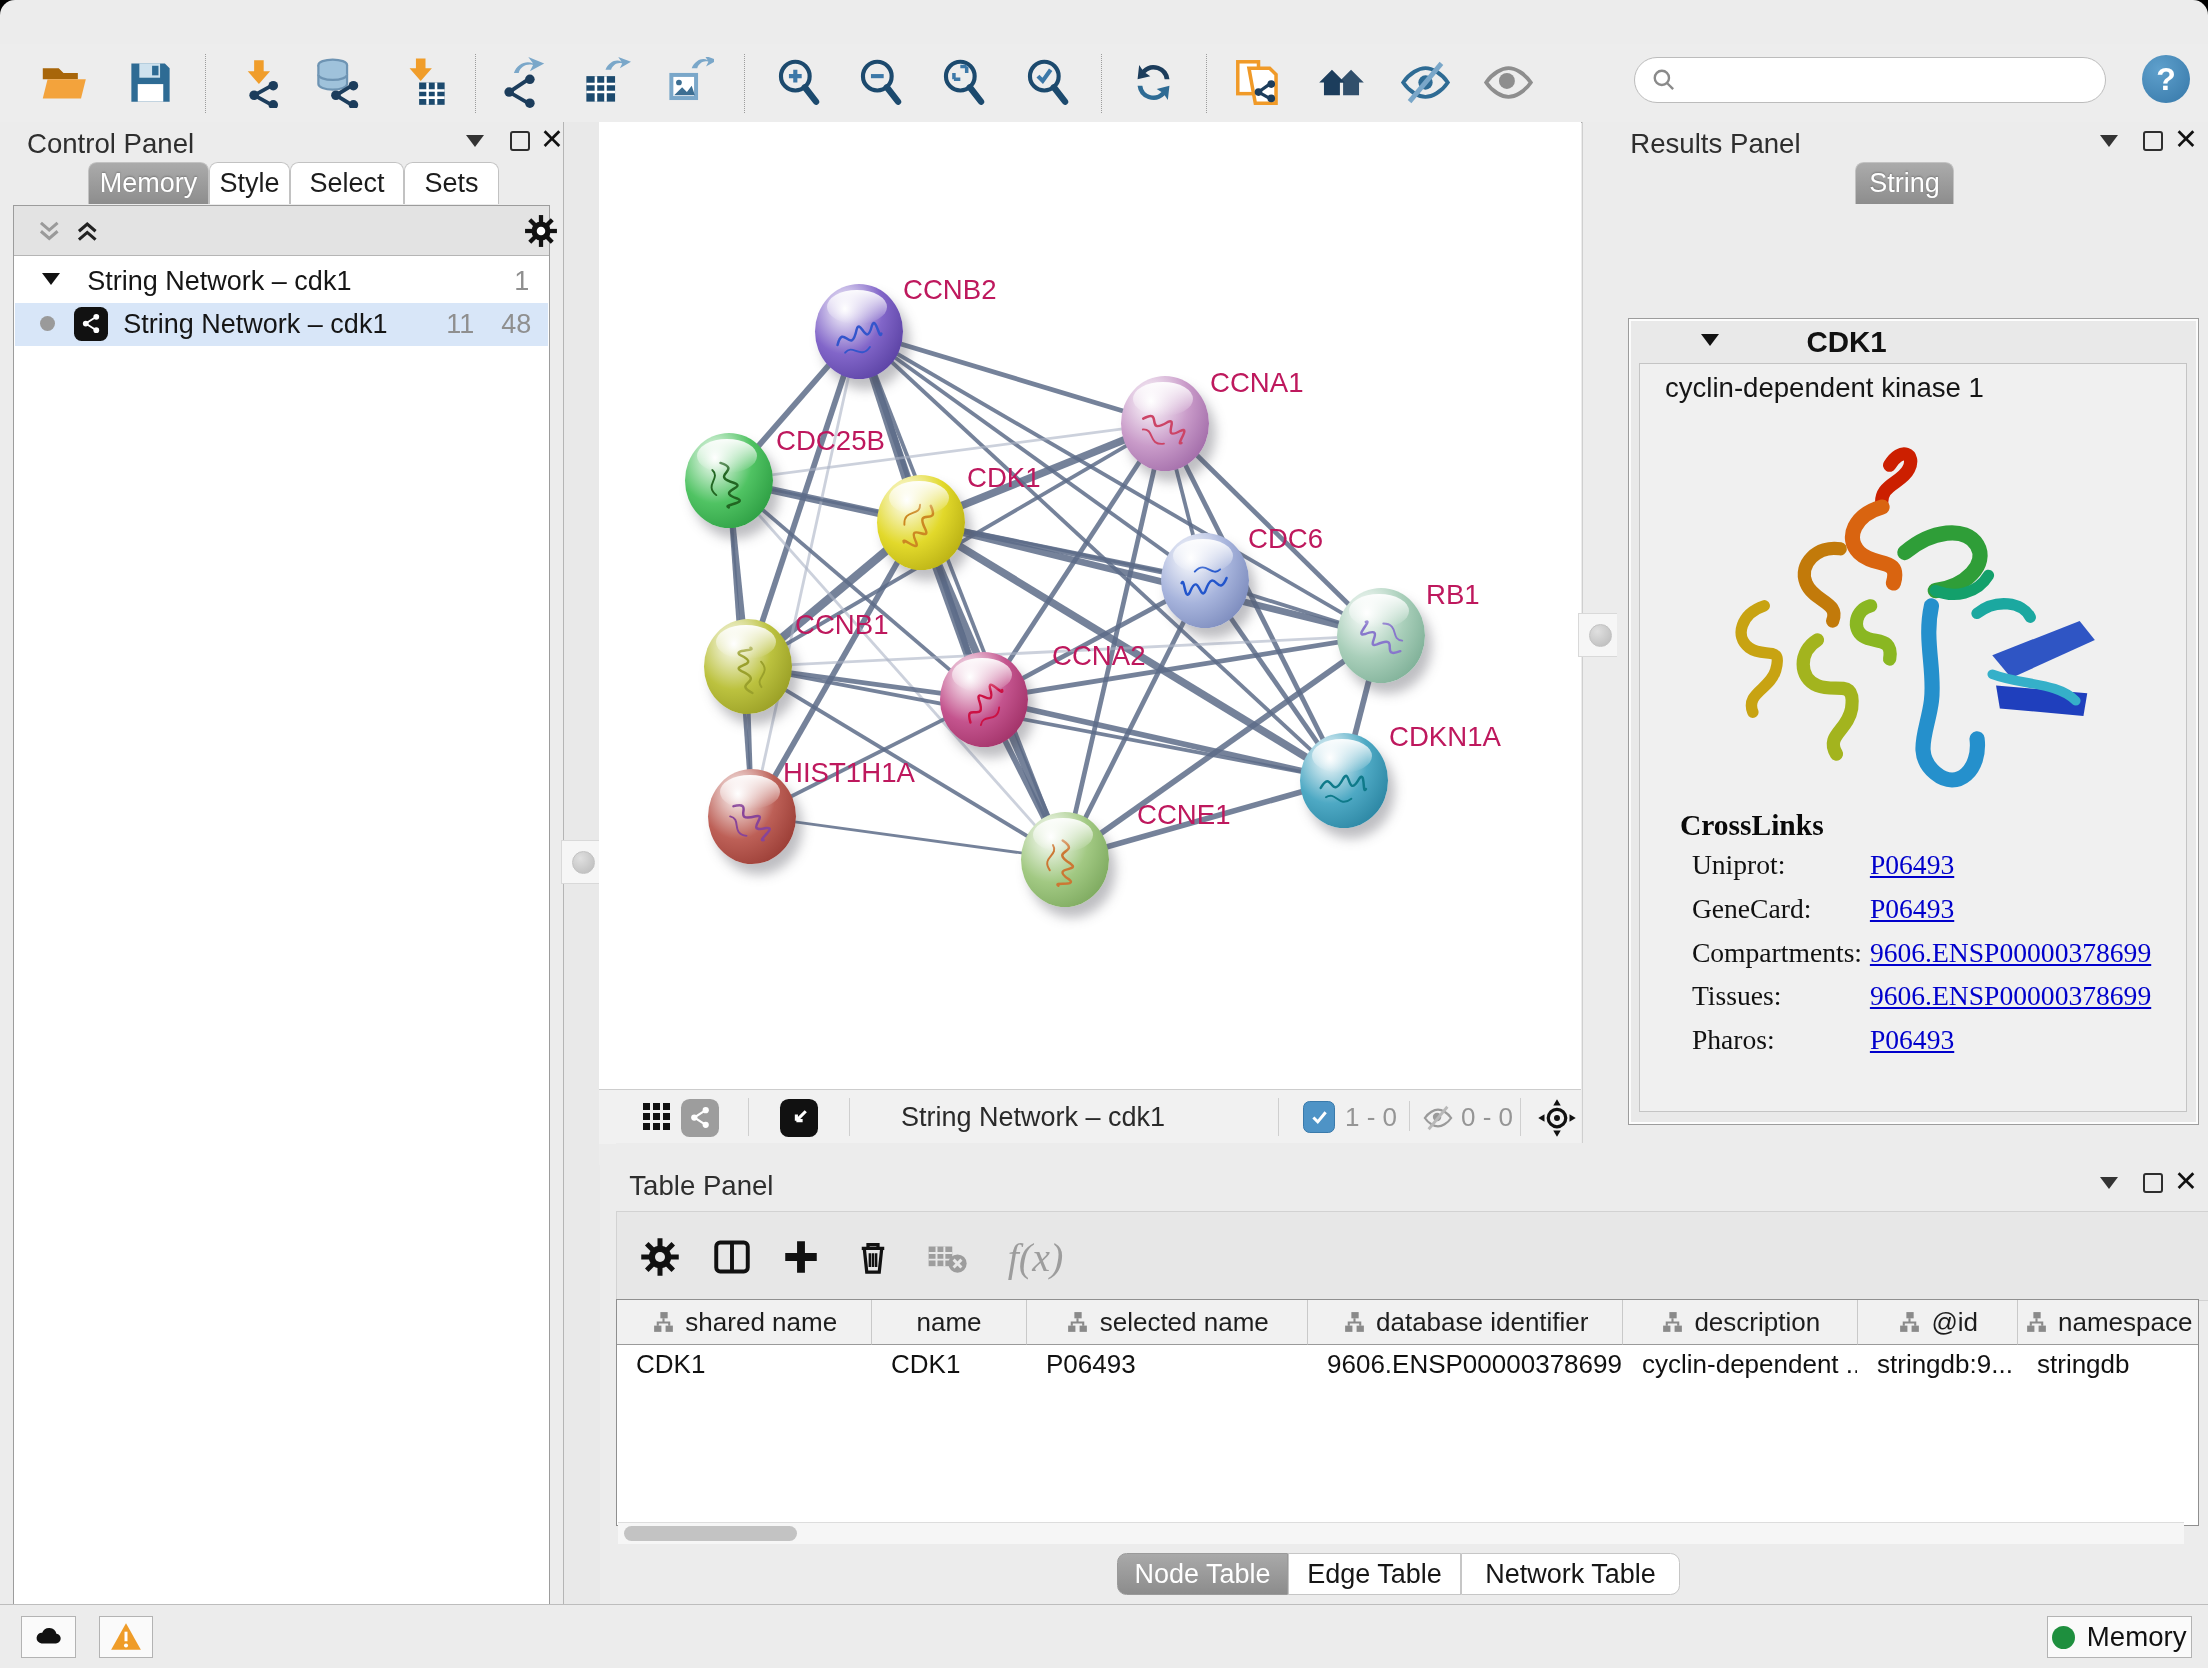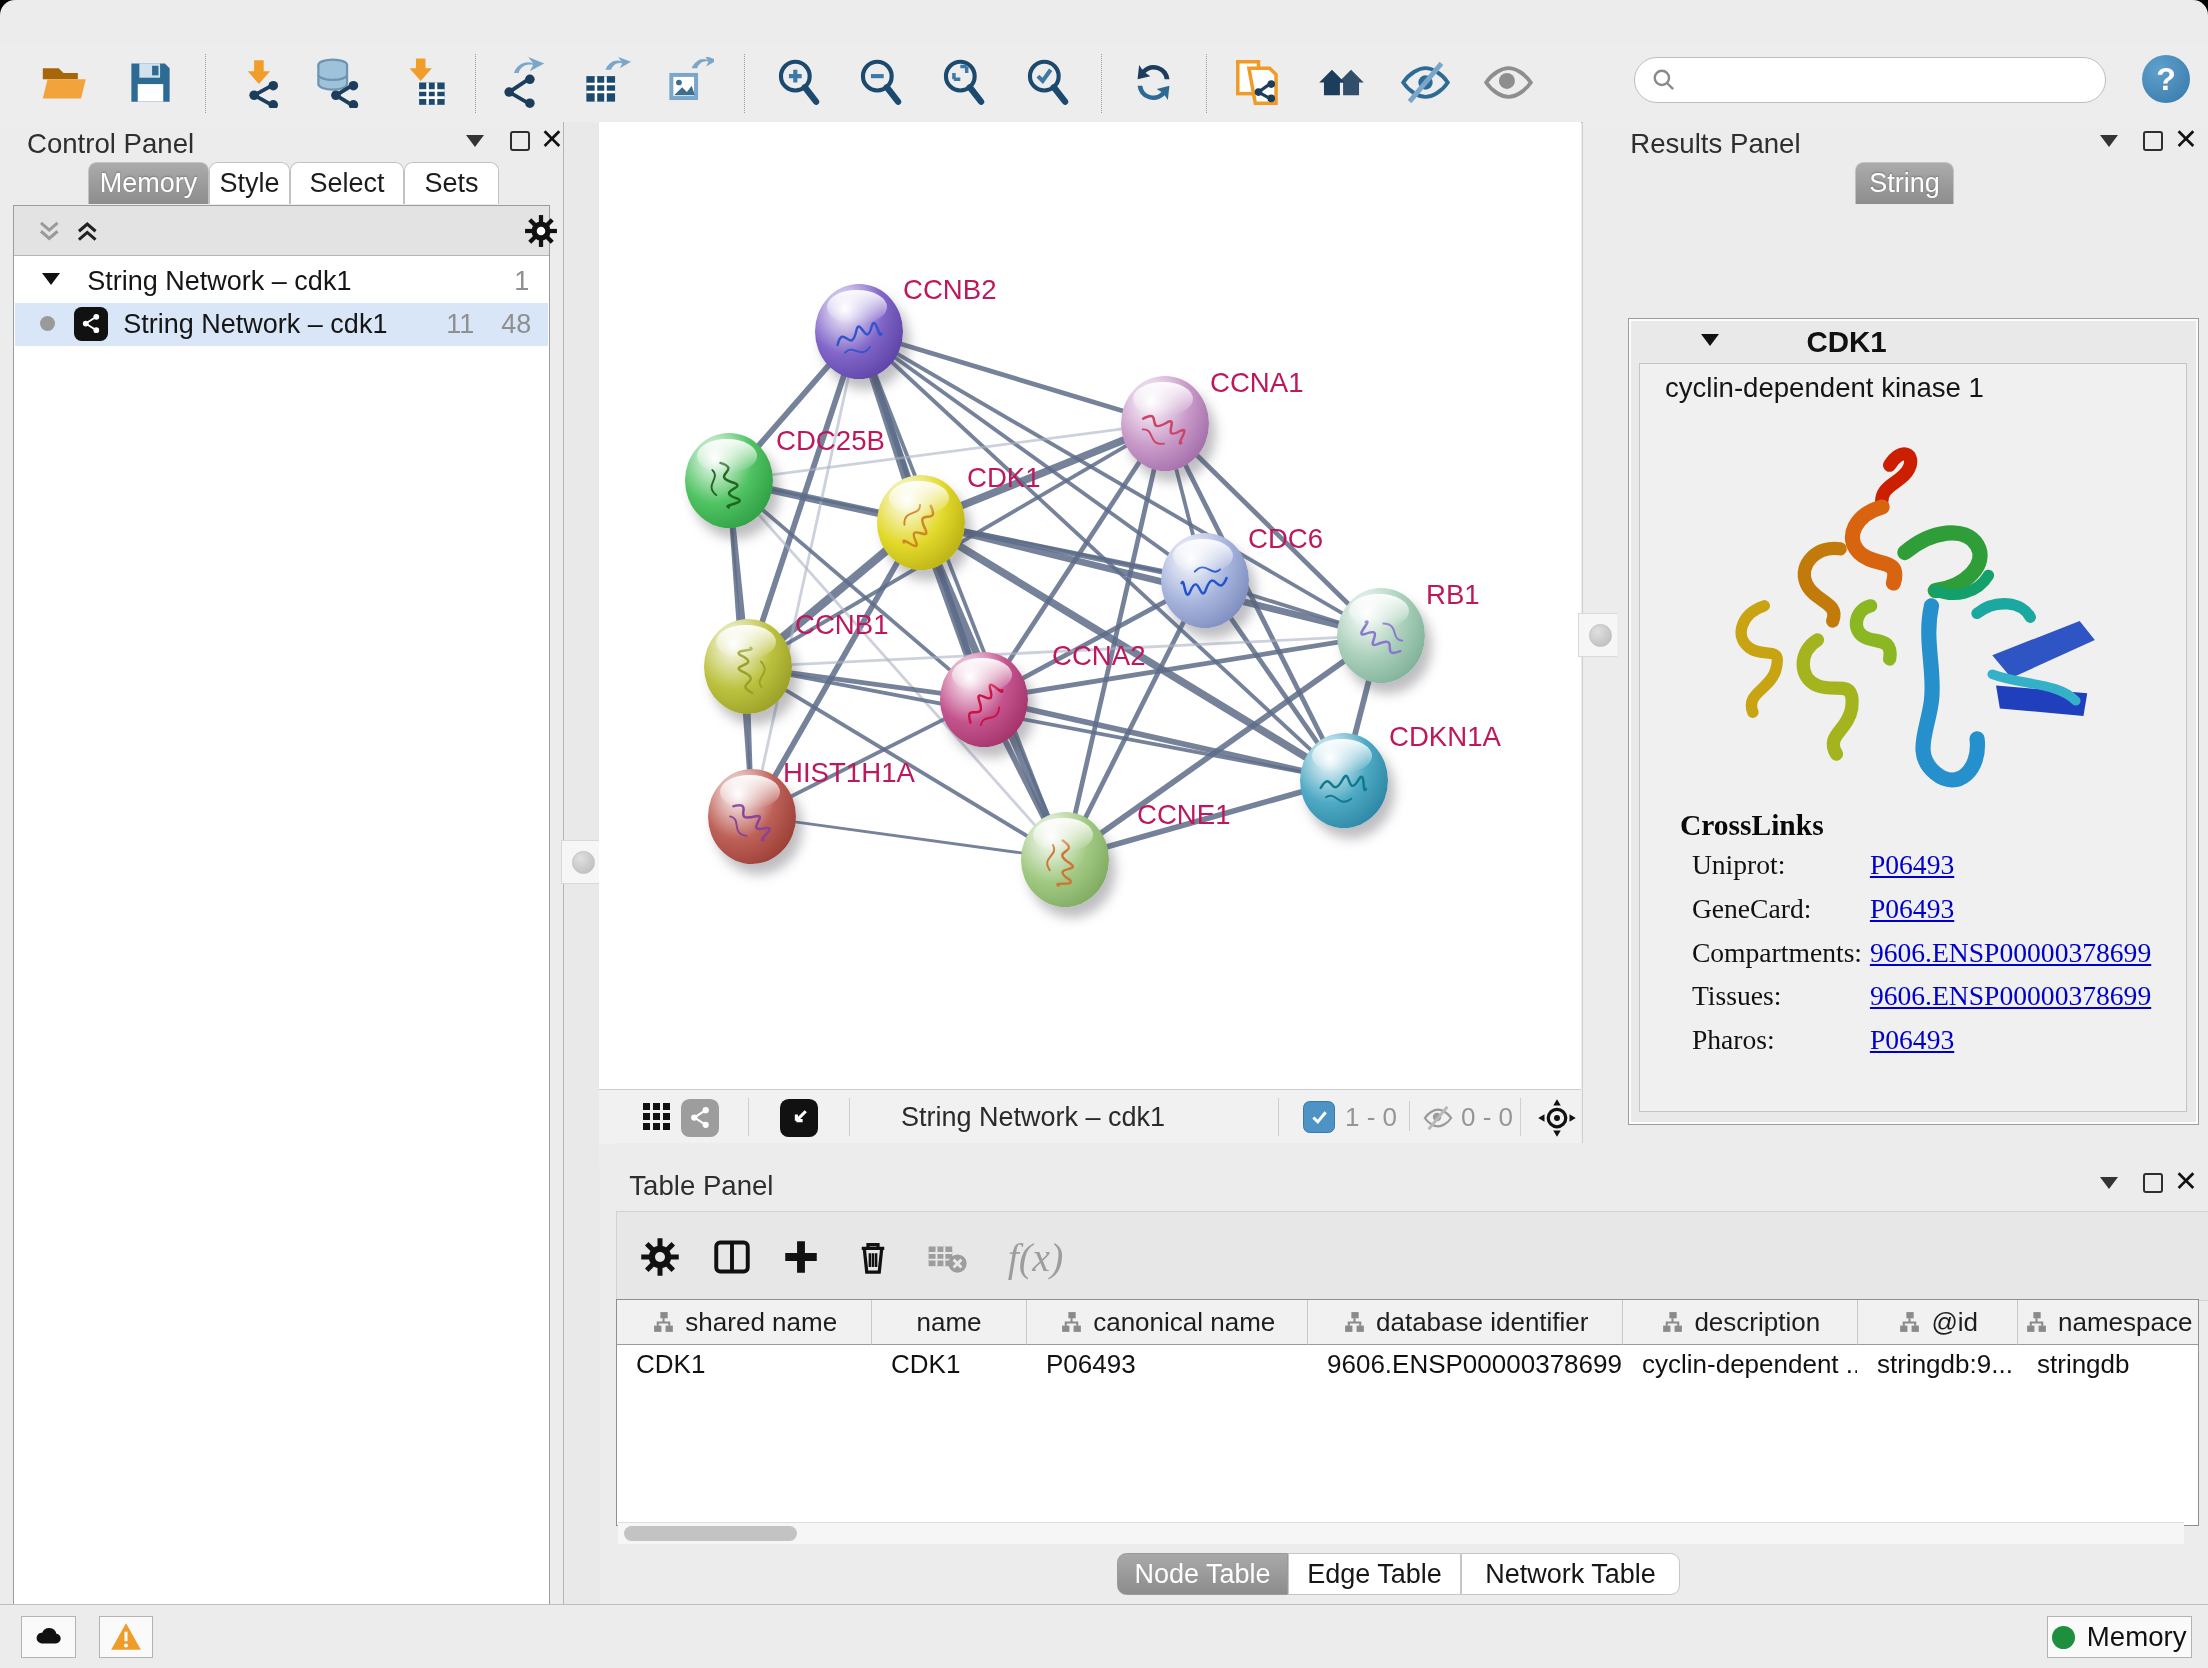--- a/index.html
+++ b/index.html
@@ -663,21 +663,21 @@
         </div>
       <div class="th">
         <svg width="25" height="25" viewBox="0 0 24 24">
             <g fill="#8a8a8a">
               <rect x="9" y="2" width="7" height="6"></rect>
               <rect x="3" y="15" width="7" height="6"></rect>
               <rect x="14" y="15" width="7" height="6"></rect>
               <path d="M12 8v4M6.5 15v-3h11v3" stroke="#8a8a8a" stroke-width="2" fill="none"></path>
             </g>
           </svg>
-        <span>canonical name</span>
+        <span>selected name</span>
       </div>
       <div class="th">
         <svg width="25" height="25" viewBox="0 0 24 24">
             <g fill="#8a8a8a">
               <rect x="9" y="2" width="7" height="6"></rect>
               <rect x="3" y="15" width="7" height="6"></rect>
               <rect x="14" y="15" width="7" height="6"></rect>
               <path d="M12 8v4M6.5 15v-3h11v3" stroke="#8a8a8a" stroke-width="2" fill="none"></path>
             </g>
           </svg>

